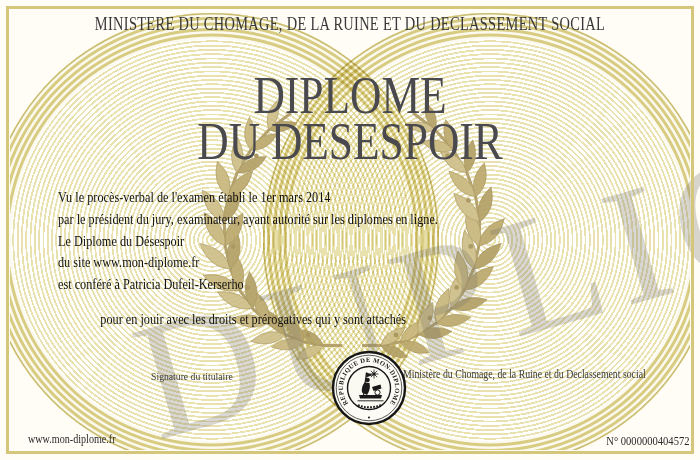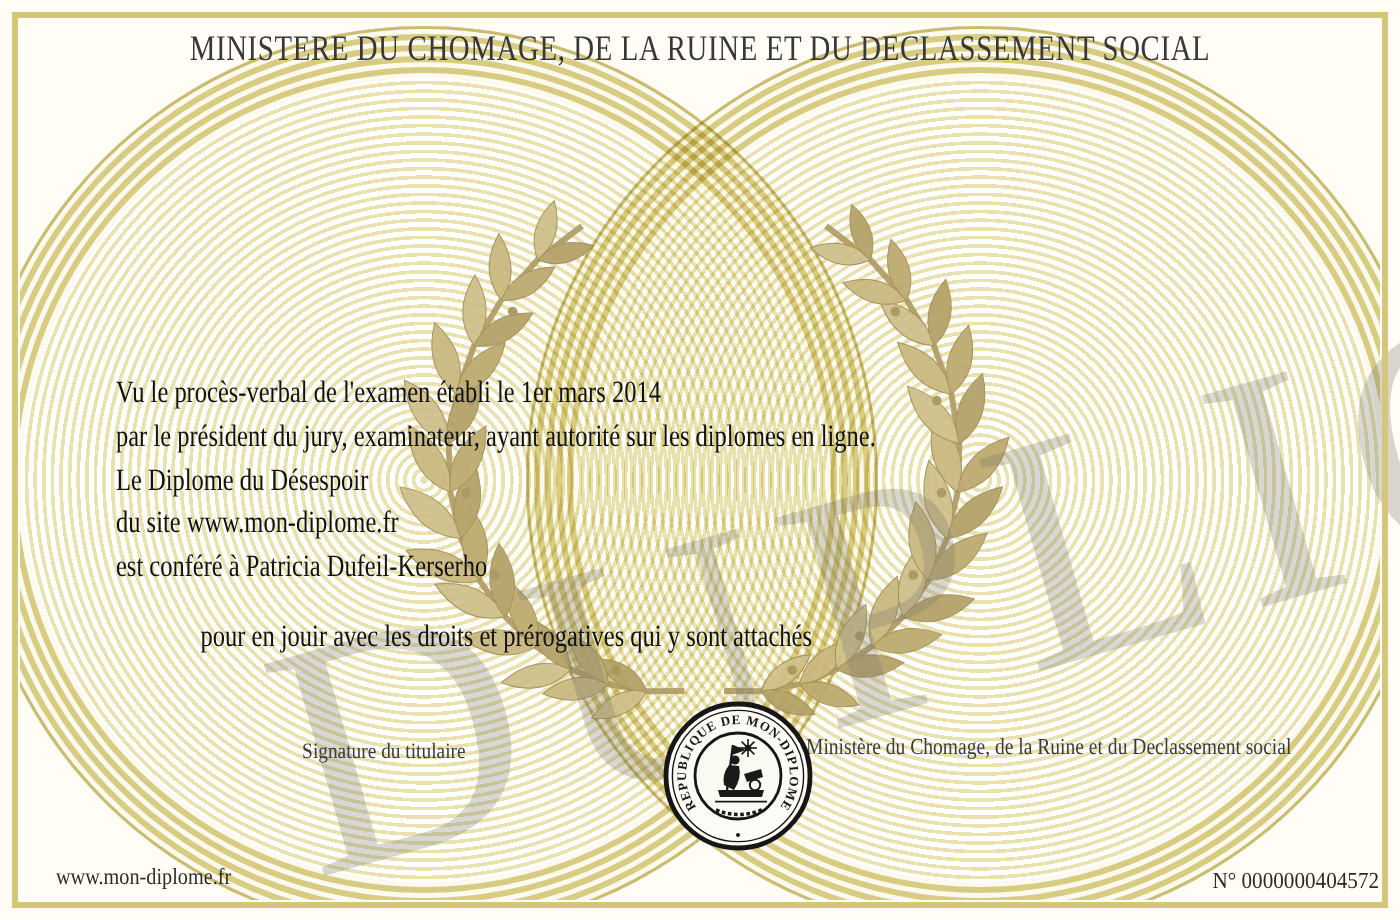--- a/index.html
+++ b/index.html
@@ -134,20 +134,24 @@
       <path d="M0,0 Q15.2,-11.1 33.7,0 Q15.2,11.1 0,0 Z" fill="#b3a167" stroke="#a08d55" stroke-width="0.5" transform="translate(467.0,172.9) rotate(-80.0)"></path>
       <path d="M0,0 Q14.9,-11.0 33.2,0 Q14.9,11.0 0,0 Z" fill="#c9b77e" stroke="#a08d55" stroke-width="0.5" transform="translate(453.4,150.1) rotate(-164.8)"></path>
       <path d="M0,0 Q14.2,-10.4 31.5,0 Q14.2,10.4 0,0 Z" fill="#bca96e" stroke="#a08d55" stroke-width="0.5" transform="translate(453.4,150.1) rotate(-104.6)"></path>
       <circle cx="447.7" cy="155.8" r="2.4" fill="#a7945c"></circle>
       <path d="M0,0 Q13.8,-10.1 30.7,0 Q13.8,10.1 0,0 Z" fill="#cfbf8a" stroke="#a08d55" stroke-width="0.5" transform="translate(435.2,129.9) rotate(-168.9)"></path>
       <path d="M0,0 Q13.1,-9.6 29.1,0 Q13.1,9.6 0,0 Z" fill="#b3a167" stroke="#a08d55" stroke-width="0.5" transform="translate(435.2,129.9) rotate(-108.7)"></path>
     </svg>
 
   <div class="header">MINISTERE DU CHOMAGE, DE LA RUINE ET DU DECLASSEMENT SOCIAL</div>
 
+  <div class="title-block">
+    <div class="title-line">DIPLOME</div>
+    <div class="title-line">DU DESESPOIR</div>
+  </div>
 
   <div class="body-block">
     <div>Vu le procès-verbal de l'examen établi le 1er mars 2014</div>
     <div>par le président du jury, examinateur, ayant autorité sur les diplomes en ligne.</div>
     <div>Le Diplome du Désespoir</div>
     <div>du site www.mon-diplome.fr</div>
     <div>est conféré à Patricia Dufeil-Kerserho</div>
   </div>
 
   <div class="grant-line">pour en jouir avec les droits et prérogatives qui y sont attachés</div>

